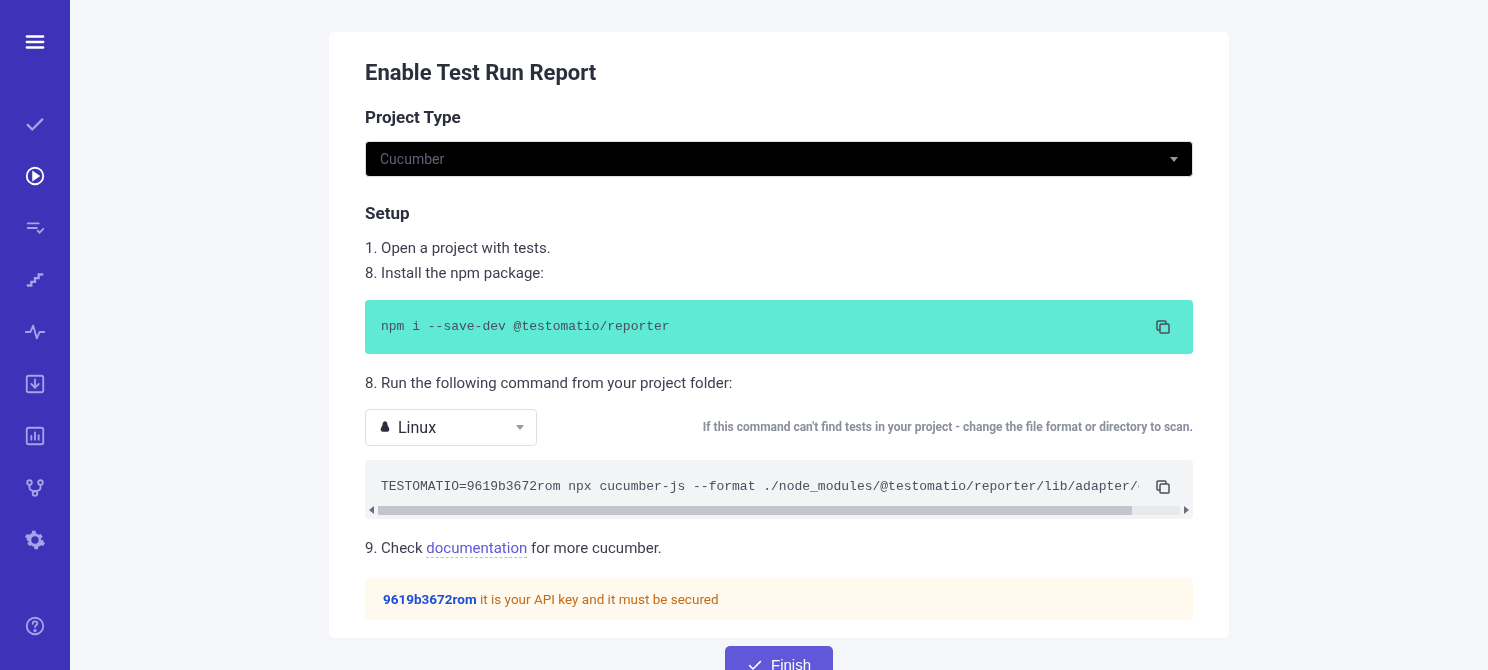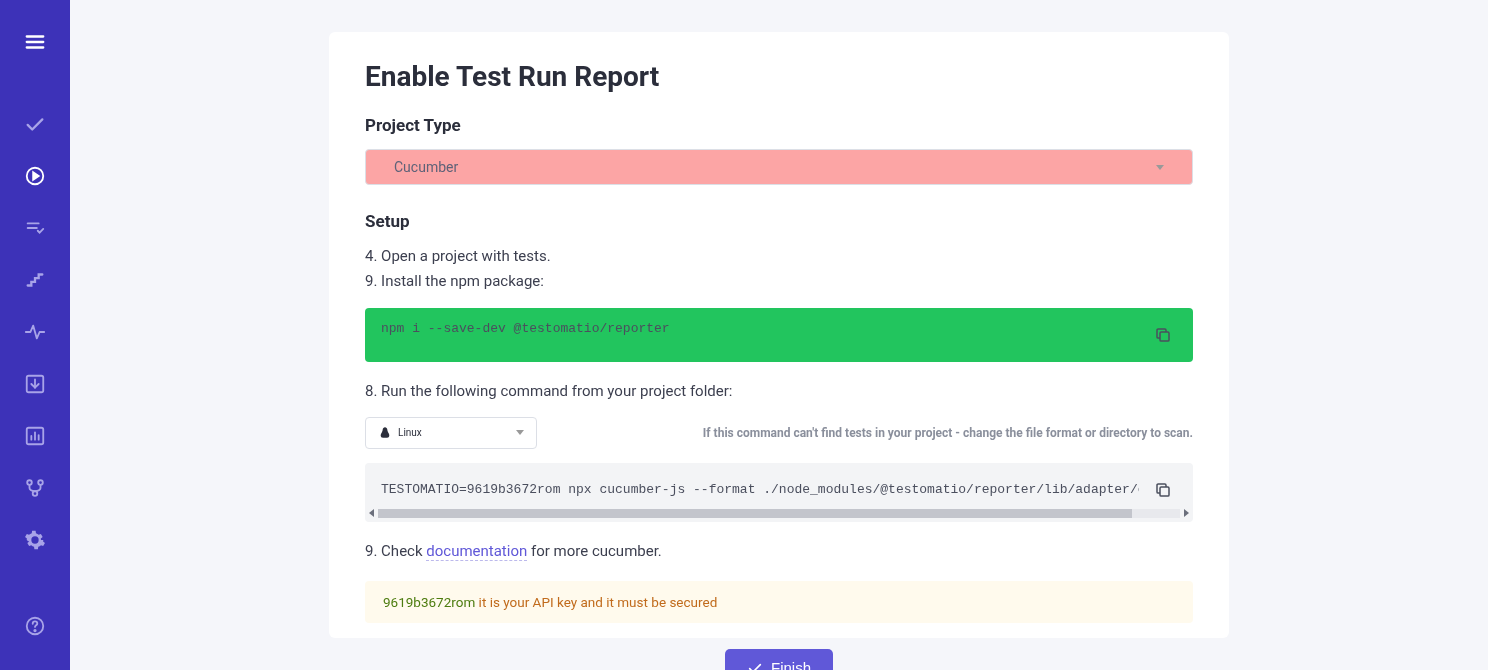--- a/index.html
+++ b/index.html
@@ -40,80 +40,80 @@
   padding: 32px 0;
   overflow-y: auto;
 }
 .card {
   width: 900px;
   background: #fff;
   border-radius: 6px;
   padding: 28px 36px 36px 36px;
 }
 .title {
-  font-size: 28px;
+  font-size: 22px;
   font-weight: 700;
   color: #2b2e3b;
   margin-bottom: 22px;
 }
 .section-label {
   font-size: 17px;
   font-weight: 700;
   color: #2b2e3b;
   margin-bottom: 14px;
 }
 .select {
   width: 100%;
   border: 1px solid #dcdfe6;
   border-radius: 4px;
-  padding: 9px 28px;
+  padding: 9px 14px;
   font-size: 14px;
   color: #5e6278;
-  background: #fca5a5;
+  background: #000000;
   display: flex;
   justify-content: space-between;
   align-items: center;
   cursor: pointer;
   margin-bottom: 26px;
   gap: 28px;
 }
 .select-small {
   width: 172px;
   border: 1px solid #dcdfe6;
   border-radius: 4px;
   padding: 8px 12px;
-  font-size: 10px;
+  font-size: 16px;
   color: #2b2e3b;
   background: #fff;
   display: flex;
   justify-content: space-between;
   align-items: center;
   cursor: pointer;
 }
 .caret {
   width: 0; height: 0;
   border-left: 4px solid transparent;
   border-right: 4px solid transparent;
   border-top: 5px solid #999;
 }
 .step-list {
   color: #3c3f4f;
   font-size: 15px;
   line-height: 1.55;
 }
 .step-row { margin-bottom: 2px; }
 .code-block {
-  background: #22c55e;
+  background: #5eead4;
   border-radius: 4px;
   padding: 13px 16px;
   font-family: "SFMono-Regular", Consolas, "Liberation Mono", Menlo, monospace;
   font-size: 13px;
   color: #4b4f5e;
   display: flex;
-  align-items: flex-start;
+  align-items: center;
   position: relative;
   margin-top: 14px;
   margin-bottom: 18px;
 }
 .code-text {
   flex: 1;
   white-space: nowrap;
   overflow: hidden;
 }
 .copy-btn {
@@ -192,21 +192,21 @@
   cursor: pointer;
 }
 .alert {
   margin-top: 18px;
   background: #fffaed;
   border-radius: 4px;
   padding: 13px 18px;
   font-size: 13.5px;
   color: #c16b1c;
 }
-.alert b { color: #4d7c0f; font-weight: 400; }
+.alert b { color: #1d4ed8; font-weight: 700; }
 .finish-row {
   display: flex;
   justify-content: center;
   margin-top: 26px;
 }
 .finish-btn {
   background: #6058d8;
   color: #fff;
   border: none;
   border-radius: 5px;
@@ -306,22 +306,22 @@
     <h1 class="title">Enable Test Run Report</h1>
 
     <div class="section-label">Project Type</div>
     <div class="select">
       <span>Cucumber</span>
       <span class="caret"></span>
     </div>
 
     <div class="section-label">Setup</div>
     <div class="step-list">
-      <div class="step-row">4. Open a project with tests.</div>
-      <div class="step-row">9. Install the npm package:</div>
+      <div class="step-row">1. Open a project with tests.</div>
+      <div class="step-row">8. Install the npm package:</div>
     </div>
 
     <div class="code-block">
       <div class="code-text">npm i --save-dev @testomatio/reporter</div>
       <div class="copy-btn">
         <svg width="18" height="18" viewBox="0 0 24 24" fill="none" stroke="currentColor" stroke-width="2">
             <rect x="8" y="8" width="12" height="12" rx="1.5"></rect>
             <path d="M16 8V5.5A1.5 1.5 0 0014.5 4h-9A1.5 1.5 0 004 5.5v9A1.5 1.5 0 005.5 16H8"></path>
           </svg>
       </div>

